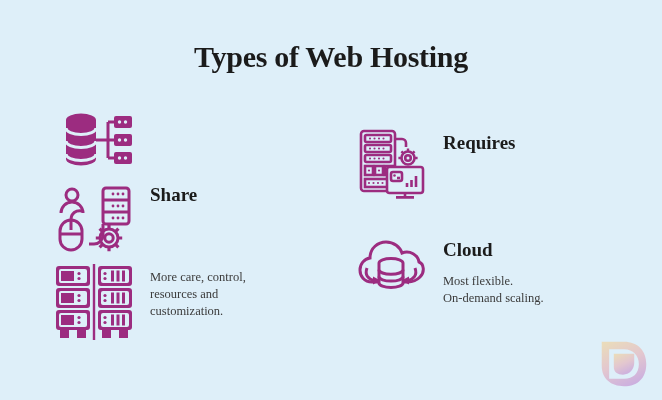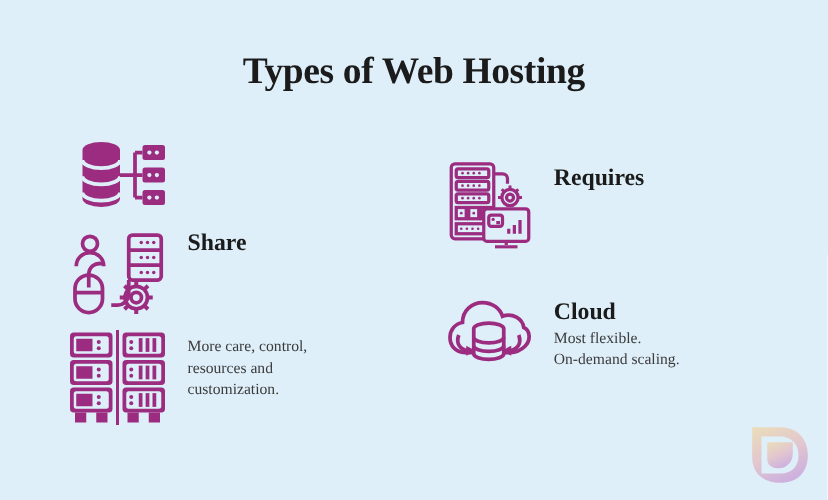--- a/index.html
+++ b/index.html
@@ -15,21 +15,21 @@
     letter-spacing:-0.3px; color:var(--heading, #1B1B1B);
   }
   .icon { position:absolute; color:var(--accent, #9C2C80); }
   .icon svg { width:100%; height:100%; display:block; }
   .item-text { position:absolute; }
   .item-title { font-size:19px; font-weight:700; line-height:1.05; color:var(--heading, #1B1B1B); }
   .item-desc {
     font-size:12.5px; line-height:17px; margin-top:5px;
     color:var(--body, #3B3B3B); white-space:pre-line;
   }
-  .item-desc.gap { margin-top:2px; }
+  .item-desc.gap { margin-top:13px; }
   .logo { position:absolute; left:598px; top:338px; width:52px; height:52px; opacity:0.5; }
   .logo svg { width:100%; height:100%; display:block; }
 </style>
 </head>
 <body>
 
 <div class="canvas">
 
   <div class="page-title">Types of Web Hosting</div>
 

